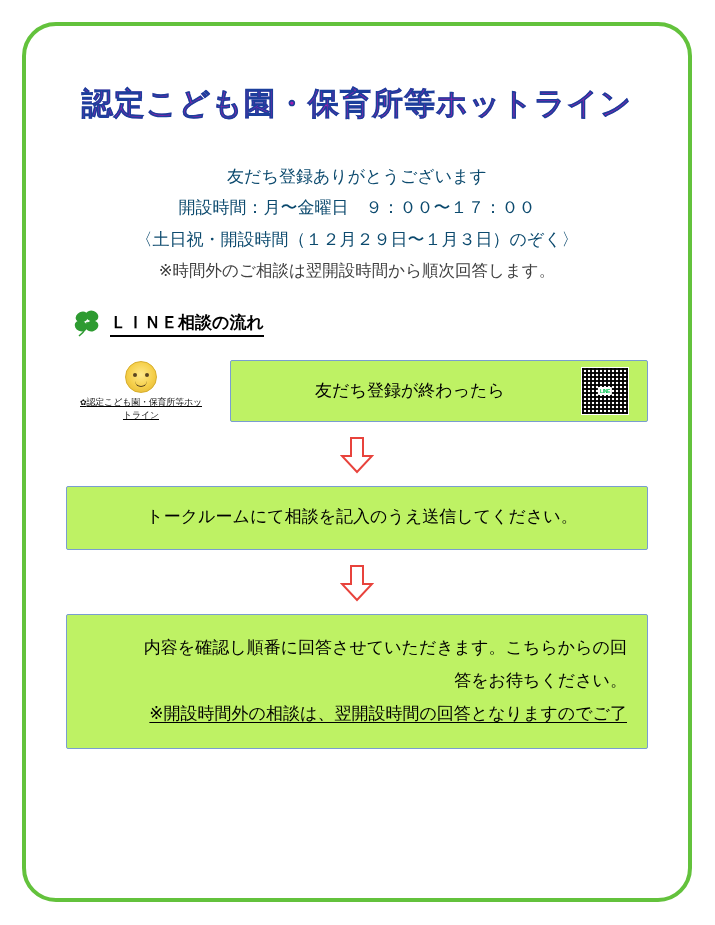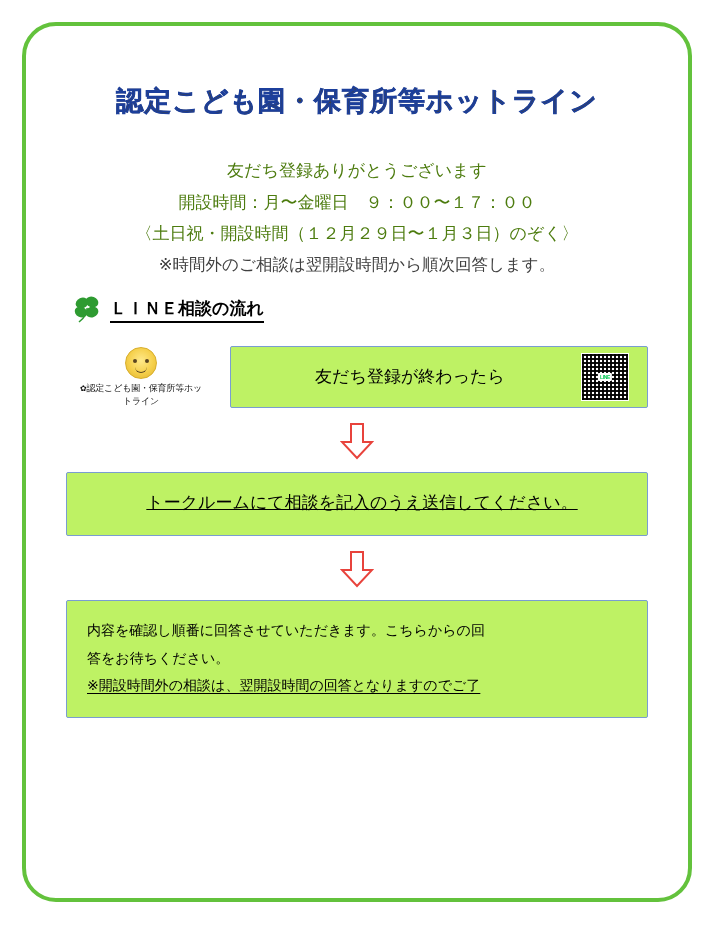--- a/index.html
+++ b/index.html
@@ -45,49 +45,49 @@
     padding: 38px 44px 0 44px;
   }
 
   
   .title-block {
     text-align: center;
     margin-top: 22px;
   }
   .title-line {
     font-family: Liberation Serif, serif;
-    font-size: 27px;
+    font-size: 31px;
     font-weight: bold;
     letter-spacing: 1px;
-    color: #404040;
+    color: #a21caf;
     -webkit-text-stroke: 0.6px #1c3f9c;
     line-height: 1.45;
     white-space: nowrap;
   }
 
   
   .intro {
     text-align: center;
     margin-top: 34px;
   }
   .intro-line {
     font-size: 17px;
     line-height: 1.85;
-    color: #4d7c0f;
+    color: #0c4a6e;
     white-space: nowrap;
   }
   .intro-line.note {
     color: #404040;
     font-size: 16.5px;
   }
 
   
   .section-head {
     position: relative;
-    margin-top: 18px;
+    margin-top: 26px;
     padding-left: 44px;
     height: 30px;
   }
   .clover {
     position: absolute;
     left: 4px;
     top: -4px;
     width: 34px;
     height: 30px;
   }
@@ -111,20 +111,21 @@
     gap: 14px;
   }
 
   
   .account-card {
     width: 150px;
     flex: 0 0 150px;
     text-align: center;
     font-size: 9px;
     line-height: 1.35;
+    text-decoration: underline;
   }
   .account-avatar {
     width: 30px;
     height: 30px;
     border-radius: 50%;
     margin: 0 auto 3px auto;
     background: radial-gradient(circle at 50% 42%, #ffe98a 0%, #f5cf4a 55%, #e0b32f 100%);
     position: relative;
     border: 1px solid #d8ae2c;
   }
@@ -206,37 +207,36 @@
     justify-content: center;
     margin: 14px 0 12px 0;
   }
   .arrow {
     width: 34px;
     height: 38px;
   }
 
   .box2 {
     padding: 14px 8px 16px 18px;
-    text-decoration: underline;
   }
   .box2 p {
     margin: 0;
     font-size: 17px;
     line-height: 1.9;
     text-align: center;
   }
 
   .box3 {
     padding: 16px 20px 18px 20px;
   }
   .box3 p {
     margin: 0;
-    font-size: 14px;
+    font-size: 17px;
     line-height: 1.95;
-    text-align: left;
+    text-align: right;
   }
   .box3 .underline-bold {
     font-weight: normal;
     text-decoration: underline;
     text-underline-offset: 3px;
   }
 </style>
 </head>
 <body>
 

